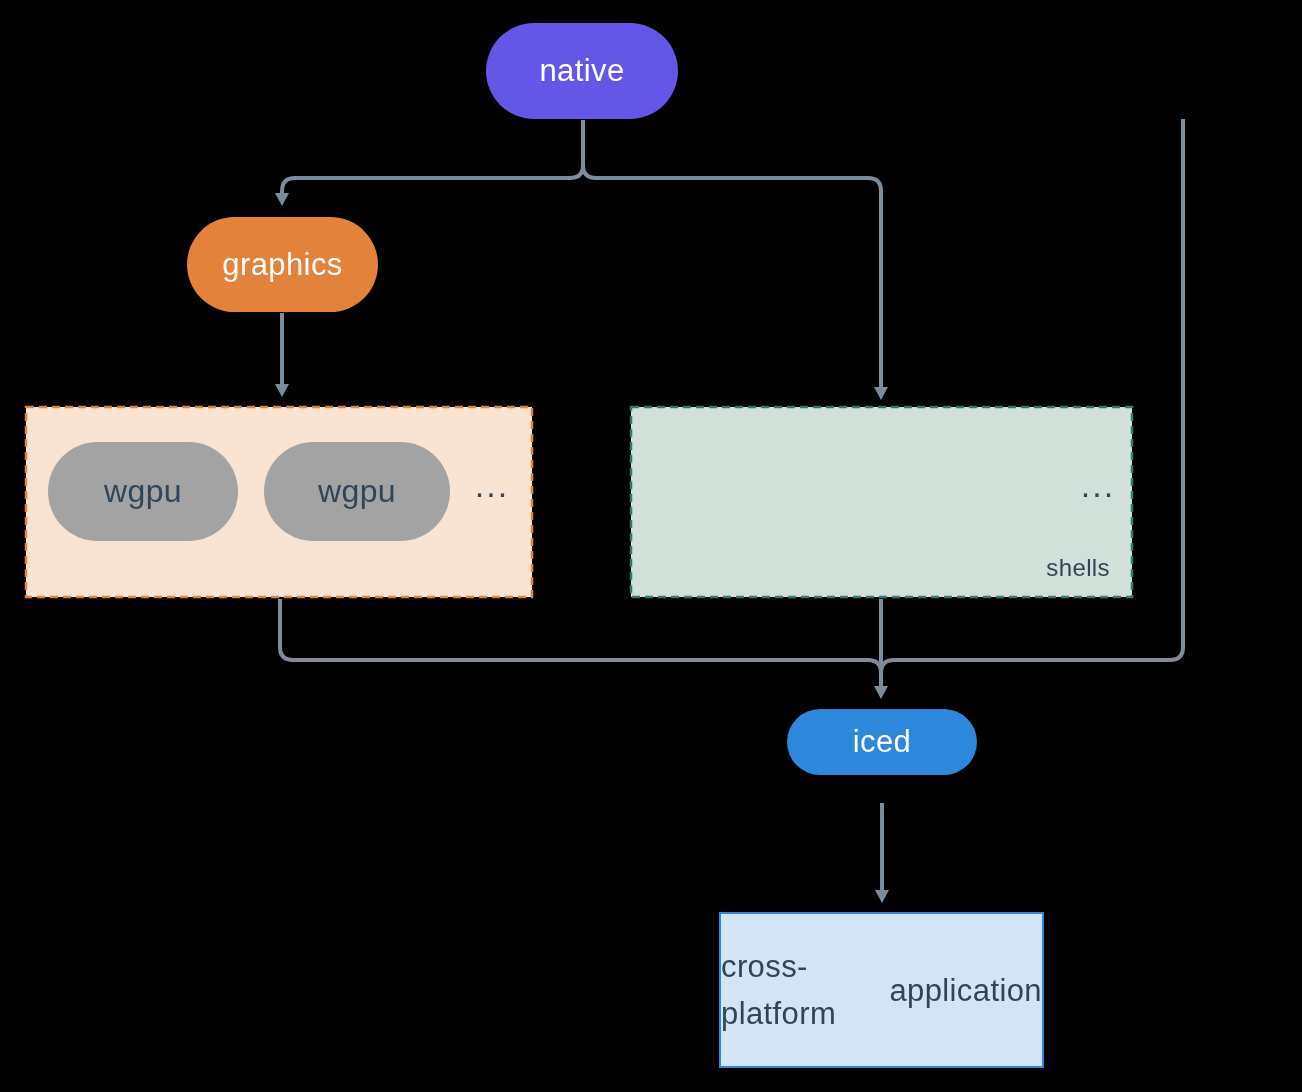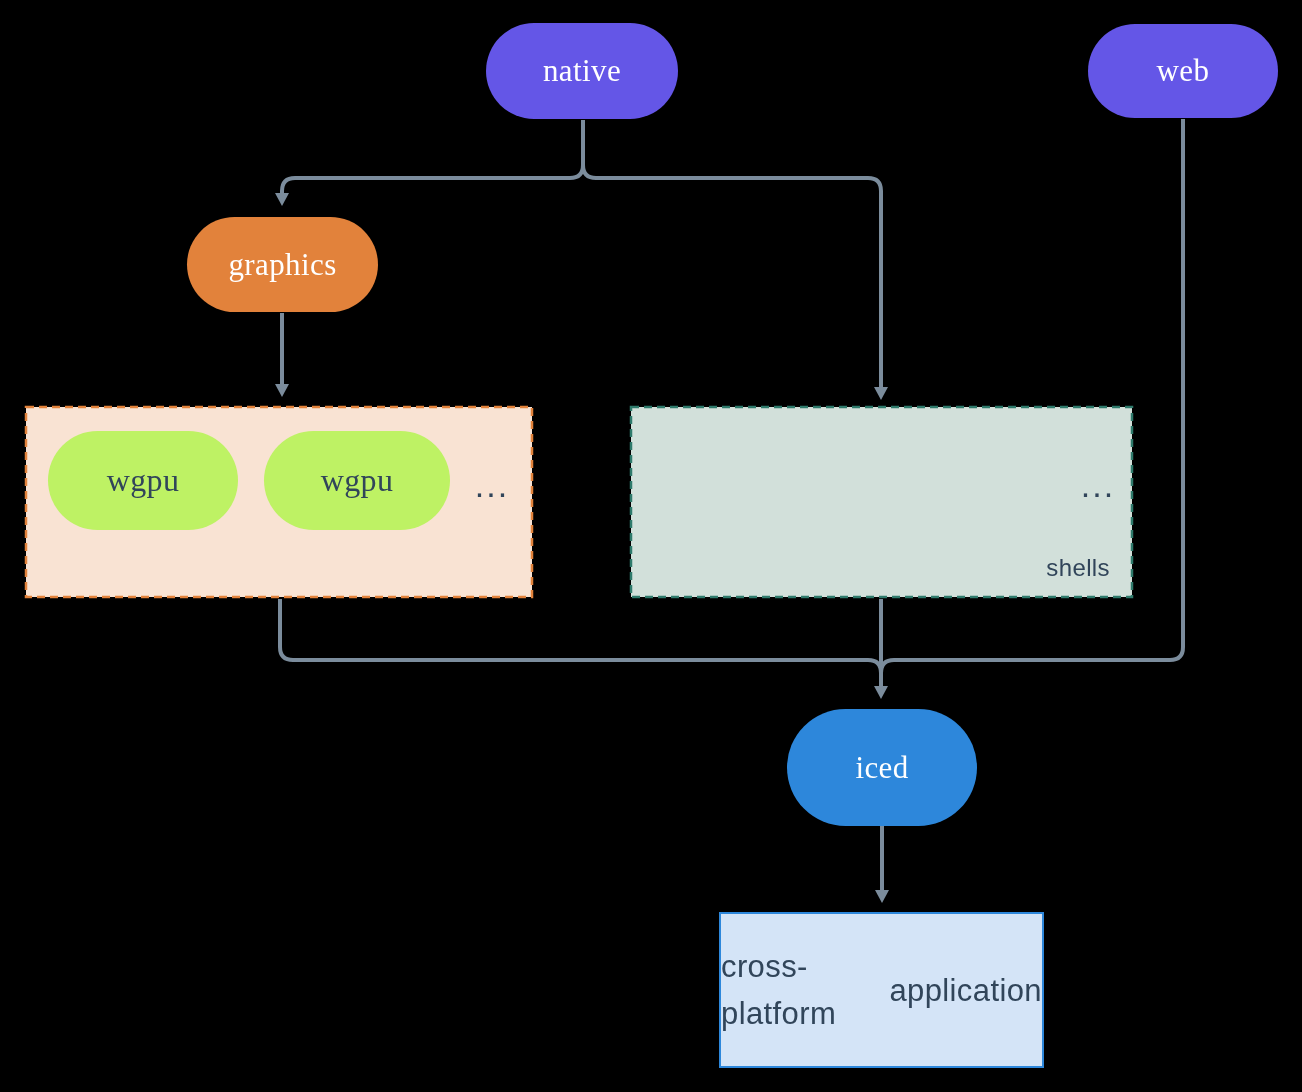--- a/index.html
+++ b/index.html
@@ -22,26 +22,25 @@
   .arrowhead { fill: var(--edge, #7B8C9C); }
   .group-rect-renderers { fill: var(--orange-fill, #F9E3D3); stroke: var(--orange, #E2823B); stroke-width: 2.5; stroke-dasharray: 8 5; }
   .group-rect-shells   { fill: var(--teal-fill, #D2E0DA); stroke: var(--teal, #2F7A6B); stroke-width: 2.5; stroke-dasharray: 8 5; }
 
   .node {
     position: absolute; z-index: 1;
     display: flex; align-items: center; justify-content: center;
     border-radius: 999px;
     font-size: 31px; letter-spacing: 0.4px;
     color: #fff;
-    font-family: Liberation Serif, serif;
   }
   .pill-purple { background: var(--purple, #6456E7); }
   .pill-orange { background: var(--orange, #E2823B); }
   .pill-blue   { background: var(--blue, #2D87DB); }
-  .pill-white  { background: #bef264; color: var(--text-dark, #31455A); font-size: 32px; }
+  .pill-white  { background: #a3a3a3; color: var(--text-dark, #31455A); font-size: 32px; margin-top: 11px; }
 
   .ellipsis {
     position: absolute; z-index: 1;
     display: flex; align-items: center; justify-content: center;
     color: var(--text-dark, #31455A);
     font-size: 34px; letter-spacing: 2px;
   }
   .group-label {
     position: absolute; z-index: 1;
     color: var(--text-dark, #31455A);
@@ -64,21 +63,21 @@
   #node-web      { left: 1088px; top: 24px;  width: 190px; height: 94px; }
   #node-graphics { left: 187px;  top: 217px; width: 191px; height: 95px; }
   #node-wgpu     { left: 48px;   top: 431px; width: 190px; height: 99px; }
   #node-glow     { left: 264px;  top: 431px; width: 186px; height: 99px; }
   #renderers-ellipsis { left: 462px; top: 436px; width: 60px; height: 99px; }
   #renderers-label    { left: 26px;  top: 554px; width: 493px; }
   #node-winit    { left: 652px;  top: 431px; width: 192px; height: 99px; }
   #node-glutin   { left: 866px;  top: 431px; width: 187px; height: 99px; }
   #shells-ellipsis { left: 1068px; top: 436px; width: 60px; height: 99px; }
   #shells-label    { left: 631px;  top: 554px; width: 479px; }
-  #node-iced     { left: 787px;  top: 709px; width: 190px; height: 117px; text-align: right; }
+  #node-iced     { left: 787px;  top: 709px; width: 190px; height: 66px; text-align: right; }
   #node-app      { left: 719px;  top: 912px; width: 325px; height: 156px; }
 </style>
 </head>
 <body style="background: rgb(0, 0, 0);">
 
 <div class="canvas">
 
   <svg class="edges" width="1302" height="1092" viewBox="0 0 1302 1092">
     <defs>
       <marker id="arrow" markerUnits="userSpaceOnUse" markerWidth="13" markerHeight="14" viewBox="0 0 13 14" refX="1" refY="7" orient="auto">
@@ -98,21 +97,20 @@
     <path class="edge" d="M280 599 L280 647 Q280 660 293 660 L868 660 Q881 660 881 673 L881 680"></path>
 
     <path class="edge" d="M1183 119 L1183 647 Q1183 660 1170 660 L894 660 Q881 660 881 673 L881 680"></path>
 
     <path class="edge" d="M881 599 L881 687" marker-end="url(#arrow)"></path>
 
     <path class="edge" d="M882 803 L882 891" marker-end="url(#arrow)"></path>
   </svg>
 
   <div class="node pill-purple" id="node-native">native</div>
-  <div class="node pill-purple" id="node-web">web</div>
   <div class="node pill-orange" id="node-graphics">graphics</div>
 
   <div class="node pill-white" id="node-wgpu">wgpu</div>
   <div class="node pill-white" id="node-glow">wgpu</div>
   <div class="ellipsis" id="renderers-ellipsis">...</div>
 
   <div class="ellipsis" id="shells-ellipsis">...</div>
   <div class="group-label" id="shells-label">shells</div>
 
   <div class="node pill-blue" id="node-iced">iced</div>

